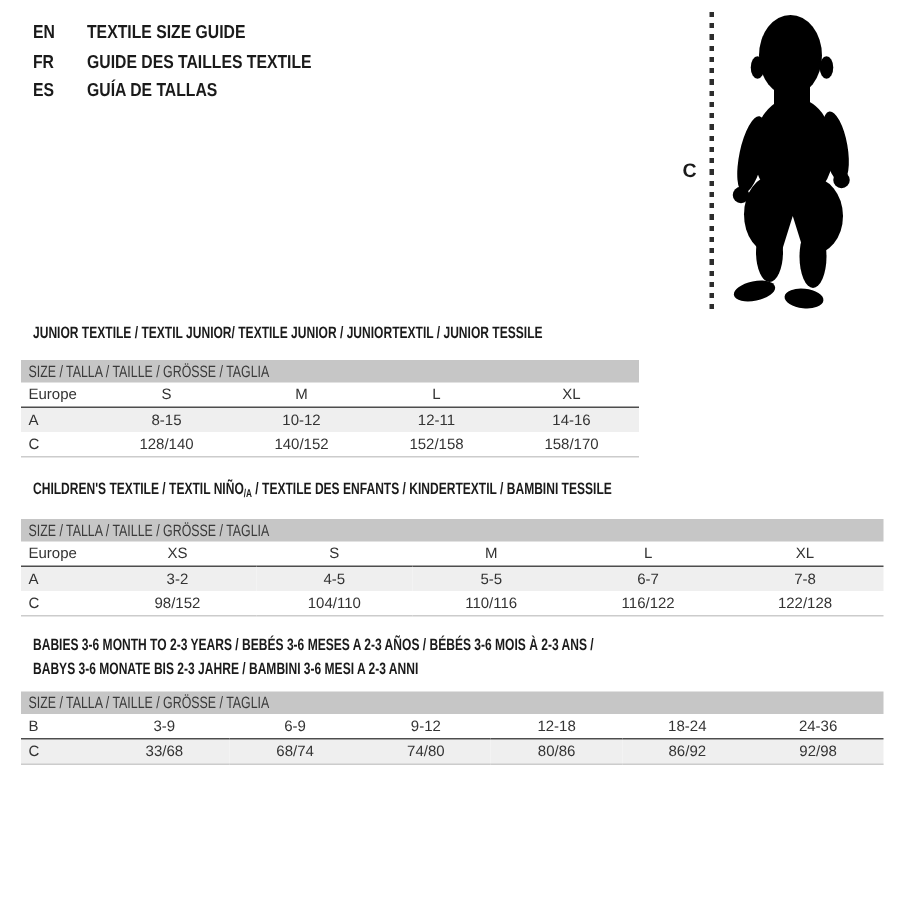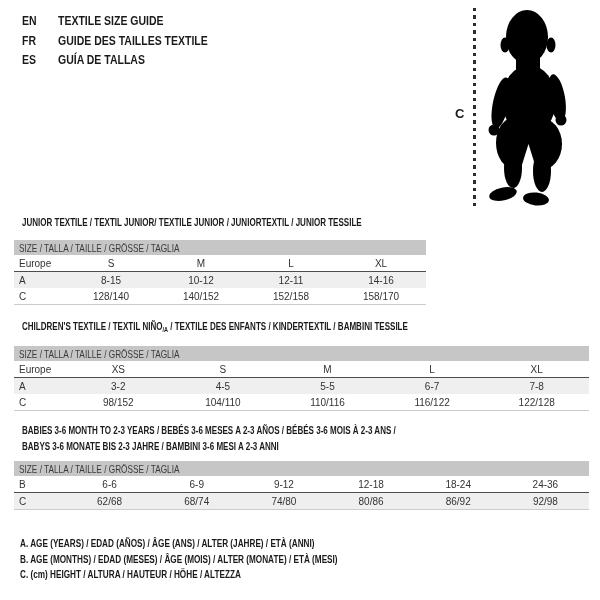--- a/index.html
+++ b/index.html
@@ -184,39 +184,34 @@
           <col>
           <col>
           <col>
           <col>
           <col>
           <col>
         </colgroup>
       <tbody>
         <tr class="r0">
           <td class="lbl">B</td>
-          <td>6-6</td>
+          <td>3-9</td>
           <td>6-9</td>
           <td>9-12</td>
           <td>12-18</td>
           <td>18-24</td>
           <td>24-36</td>
         </tr>
         <tr class="r1">
           <td class="lbl">C</td>
-          <td>62/68</td>
+          <td>33/68</td>
           <td>68/74</td>
           <td>74/80</td>
           <td>80/86</td>
           <td>86/92</td>
           <td>92/98</td>
         </tr>
       </tbody>
     </table>
   </div>
 
-  <div class="footnotes">
-    <div class="footnote">A. AGE (YEARS) / EDAD (AÑOS) / ÂGE (ANS) / ALTER (JAHRE) / ETÀ (ANNI)</div>
-    <div class="footnote">B. AGE (MONTHS) / EDAD (MESES) / ÂGE (MOIS) / ALTER (MONATE) / ETÀ (MESI)</div>
-    <div class="footnote">C. (cm) HEIGHT / ALTURA / HAUTEUR / HÖHE / ALTEZZA</div>
-  </div>
 
 </div>
 
 </body></html>

